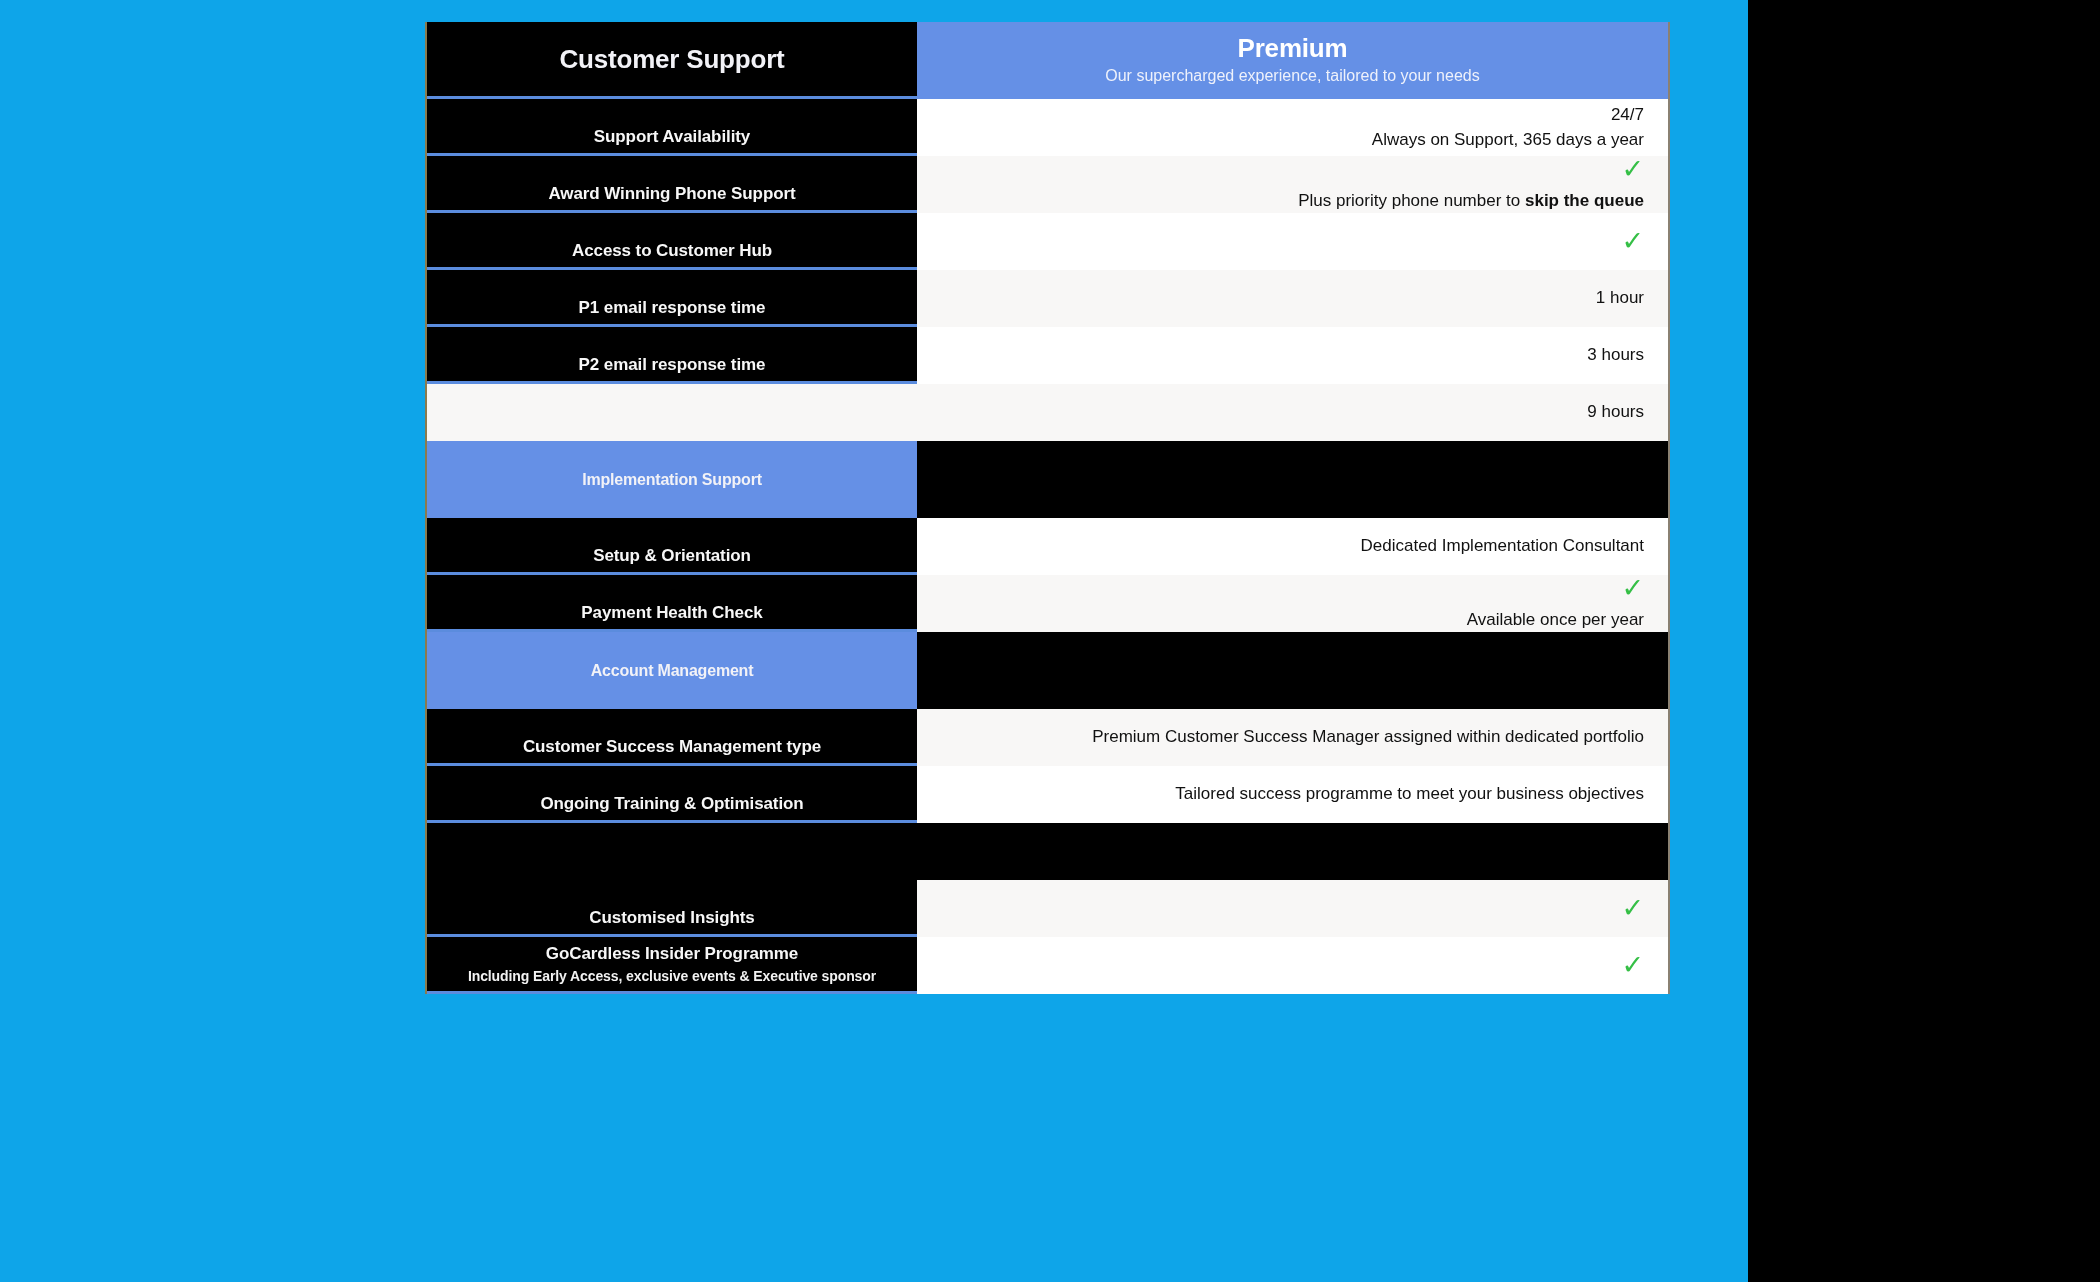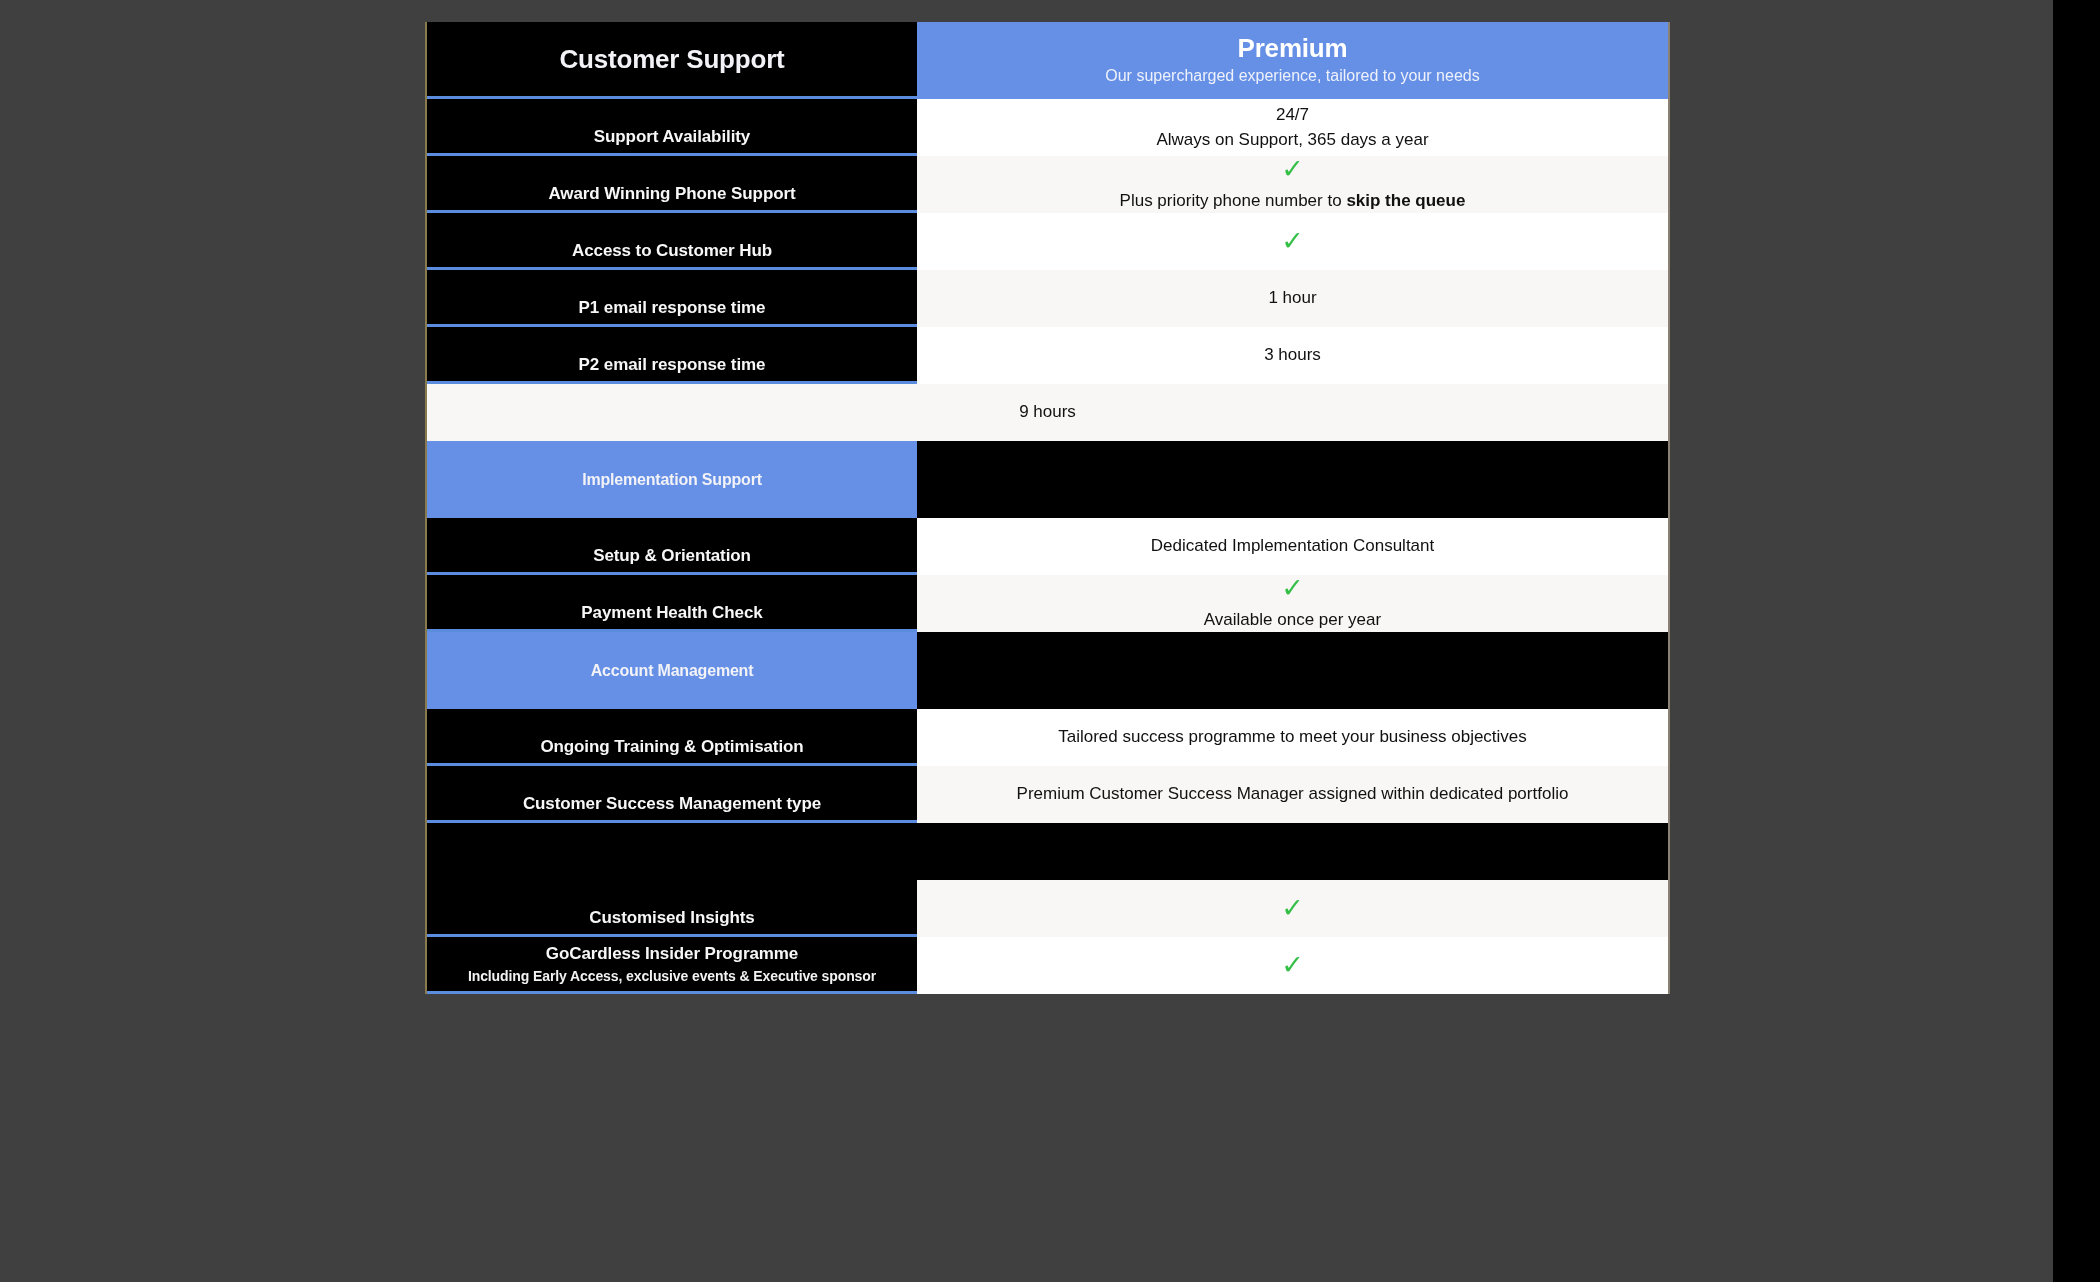--- a/index.html
+++ b/index.html
@@ -10,23 +10,23 @@
     height: 1282px;
     overflow: hidden;
   }
   body {
     font-family: "Liberation Sans", sans-serif;
     -webkit-font-smoothing: antialiased;
   }
 
   .stage {
     position: relative;
-    width: 2053px;
+    width: 1748px;
     height: 1282px;
-    background: #404040;
+    background: #0ea5e9;
   }
 
   .comparison-table {
     position: absolute;
     left: 425px;
     top: 22px;
     width: 1245px;
     border-left: 2px solid #8a7b4e;
     border-right: 2px solid #8a8172;
     box-sizing: border-box;
@@ -91,21 +91,21 @@
     justify-content: flex-end;
     text-align: center;
     border-bottom: 3px solid #5b8cde;
     padding: 6px 14px;
   }
   .cell-right {
     flex: 1 1 auto;
     box-sizing: border-box;
     display: flex;
     flex-direction: column;
-    align-items: center;
+    align-items: flex-end;
     justify-content: center;
     text-align: center;
     padding: 6px 24px;
   }
 
   .trow.feature .cell-right.alt-0 { background: #ffffff; }
   .trow.feature .cell-right.alt-1 { background: #f8f7f6; }
 
   .feat-label {
     color: #f7f7f7;
@@ -249,32 +249,32 @@
           </div>
         </div>
         <div class="trow section h-77">
           <div class="cell-left">
             <span class="section-label">Account Management</span>
           </div>
           <div class="cell-right"></div>
         </div>
         <div class="trow feature h-57">
           <div class="cell-left">
+            <span class="feat-label">Customer Success Management type</span>
+          </div>
+          <div class="cell-right alt-1">
+            <div class="val-line"><span>Premium Customer Success Manager assigned within dedicated portfolio</span></div>
+          </div>
+        </div>
+        <div class="trow feature h-57">
+          <div class="cell-left">
             <span class="feat-label">Ongoing Training &amp; Optimisation</span>
           </div>
           <div class="cell-right alt-0">
             <div class="val-line"><span>Tailored success programme to meet your business objectives</span></div>
-          </div>
-        </div>
-        <div class="trow feature h-57">
-          <div class="cell-left">
-            <span class="feat-label">Customer Success Management type</span>
-          </div>
-          <div class="cell-right alt-1">
-            <div class="val-line"><span>Premium Customer Success Manager assigned within dedicated portfolio</span></div>
           </div>
         </div>
         <div class="trow feature h-57">
         </div>
         <div class="trow feature h-57">
           <div class="cell-left">
             <span class="feat-label">Customised Insights</span>
           </div>
           <div class="cell-right alt-1">
             <span class="check">✓</span>

